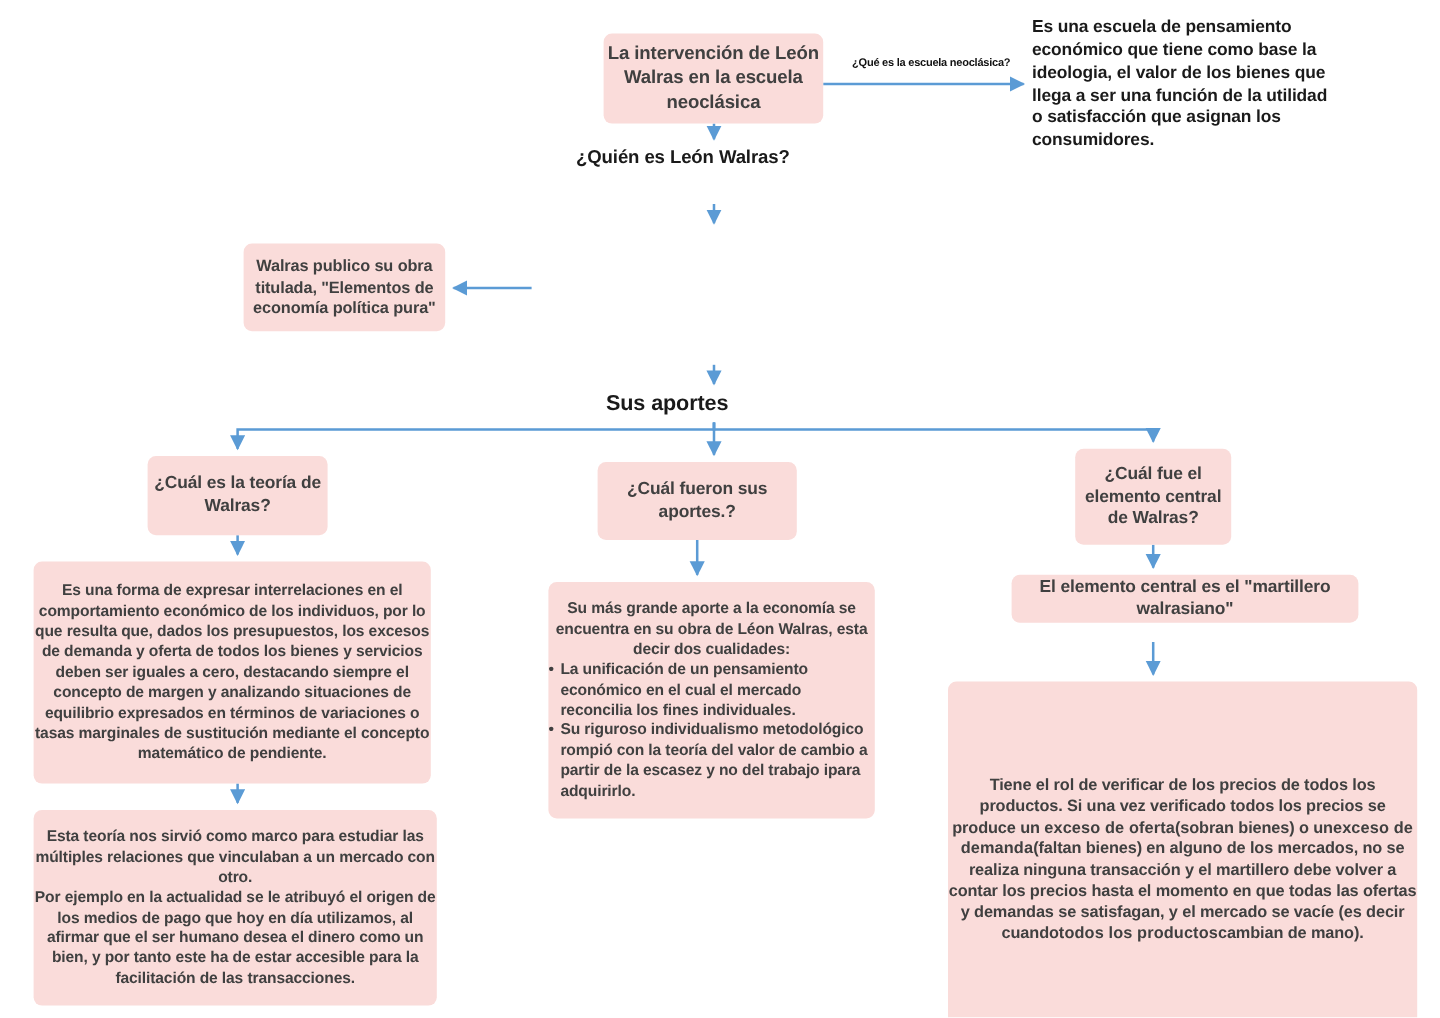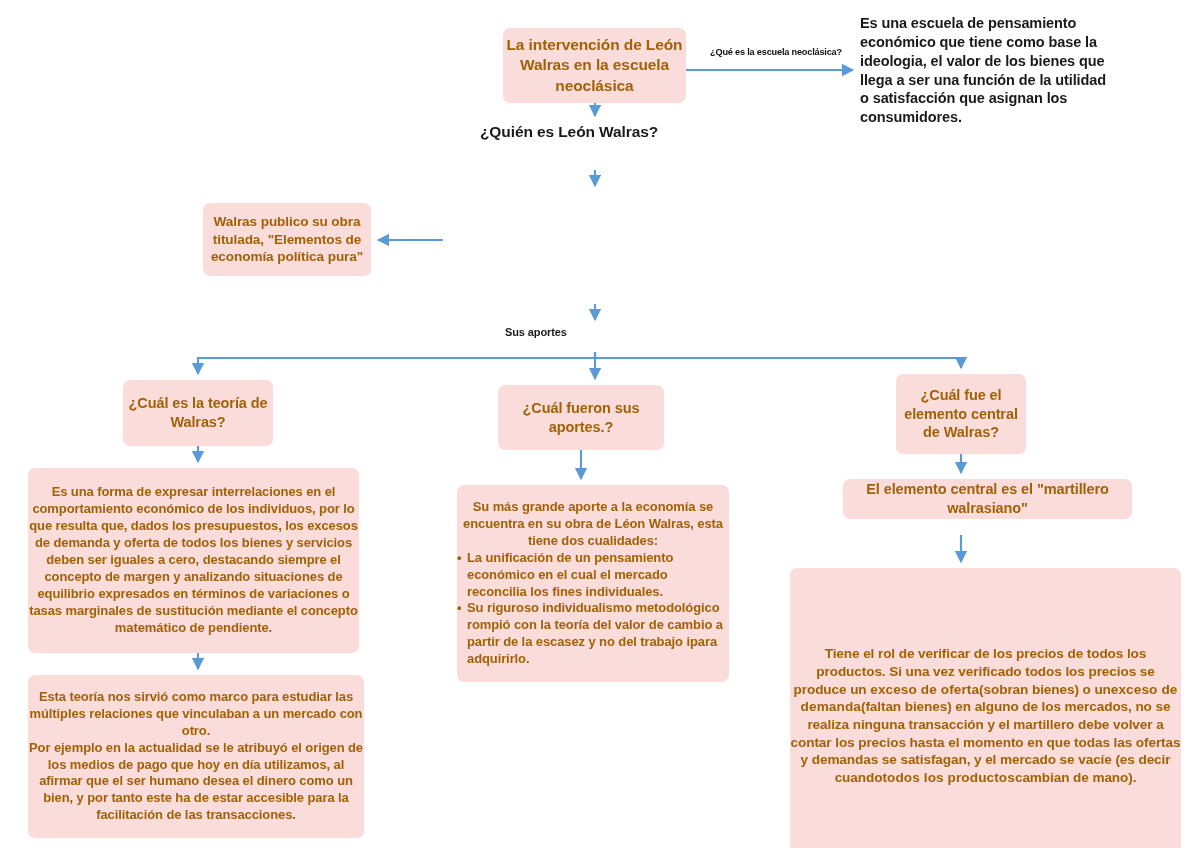--- a/index.html
+++ b/index.html
@@ -24,21 +24,21 @@
     top: 0;
     width: 1200px;
     height: 848px;
     pointer-events: none;
   }
   .node {
     position: absolute;
     box-sizing: border-box;
     background: #fadcda;
     border-radius: 7px;
-    color: #a16207;
+    color: #404040;
     font-weight: bold;
     text-align: center;
     display: flex;
     flex-direction: column;
     justify-content: center;
     line-height: 1.30;
     letter-spacing: -0.1px;
   }
   .plain {
     position: absolute;
@@ -84,21 +84,21 @@
   .soft {
     font-weight: bold;
   }
 
   
   #n-root      { left: 503px; top: 28px;  width: 183px; height: 75px;  font-size: 15.5px; }
   #t-neoclass  { left: 860px; top: 14px;  width: 250px; height: 120px; font-size: 14.5px; }
   #t-quien     { left: 480px; top: 122px; width: 232px; height: 46px;  font-size: 15.5px; }
   #n-bio       { left: 443px; top: 192px; width: 258px; height: 112px; font-size: 13.6px; }
   #n-obra      { left: 203px; top: 203px; width: 168px; height: 73px;  font-size: 13.6px; }
-  #t-aportes   { left: 505px; top: 325px; width: 180px; height: 24px;  font-size: 11px; }
+  #t-aportes   { left: 505px; top: 325px; width: 180px; height: 24px;  font-size: 18px; }
 
   #n-q1        { left: 123px; top: 380px; width: 150px; height: 66px;  font-size: 14.5px; }
   #n-q2        { left: 498px; top: 385px; width: 166px; height: 65px;  font-size: 14.5px; }
   #n-q3        { left: 896px; top: 374px; width: 130px; height: 80px;  font-size: 14.5px; }
 
   #n-a1        { left: 28px;  top: 468px; width: 331px; height: 185px; font-size: 13px; }
   #n-a1b       { left: 28px;  top: 675px; width: 336px; height: 163px; font-size: 13px; }
   #n-a2        { left: 457px; top: 485px; width: 272px; height: 197px; font-size: 13px; }
   #n-a3        { left: 843px; top: 479px; width: 289px; height: 40px;  font-size: 14.5px; }
   #n-a3b       { left: 790px; top: 568px; width: 391px; height: 296px; font-size: 13.6px; }
@@ -178,21 +178,21 @@
   <div id="n-a1" class="node">
     <p>Es una forma de expresar interrelaciones en el comportamiento económico de los individuos, por lo que resulta que, dados los presupuestos, los excesos de demanda y oferta de todos los bienes y servicios deben ser iguales a cero, destacando siempre el concepto de margen y analizando situaciones de equilibrio expresados en términos de variaciones o tasas marginales de sustitución mediante el concepto matemático de pendiente.</p>
   </div>
 
   <div id="n-a1b" class="node">
     <p style="white-space:pre-line;">Esta teoría nos sirvió como marco para estudiar las múltiples relaciones que vinculaban a un mercado con otro.
 Por ejemplo en la actualidad se le atribuyó el origen de los medios de pago que hoy en día utilizamos, al afirmar que el ser humano desea el dinero como un bien, y por tanto este ha de estar accesible para la facilitación de las transacciones.</p>
   </div>
 
   <div id="n-a2" class="node">
-    <p>Su más grande aporte a la economía se encuentra en su obra de Léon Walras, esta tiene dos cualidades:</p>
+    <p>Su más grande aporte a la economía se encuentra en su obra de Léon Walras, esta decir dos cualidades:</p>
     <ul class="bullets">
       <li>La unificación de un pensamiento económico en el cual el mercado reconcilia los fines individuales.</li>
       <li>Su riguroso individualismo metodológico rompió con la teoría del valor de cambio a partir de la escasez y no del trabajo ipara adquirirlo.</li>
     </ul>
   </div>
 
   <div id="n-a3" class="node">
     <p>El elemento central es el "martillero walrasiano"</p>
   </div>
 

